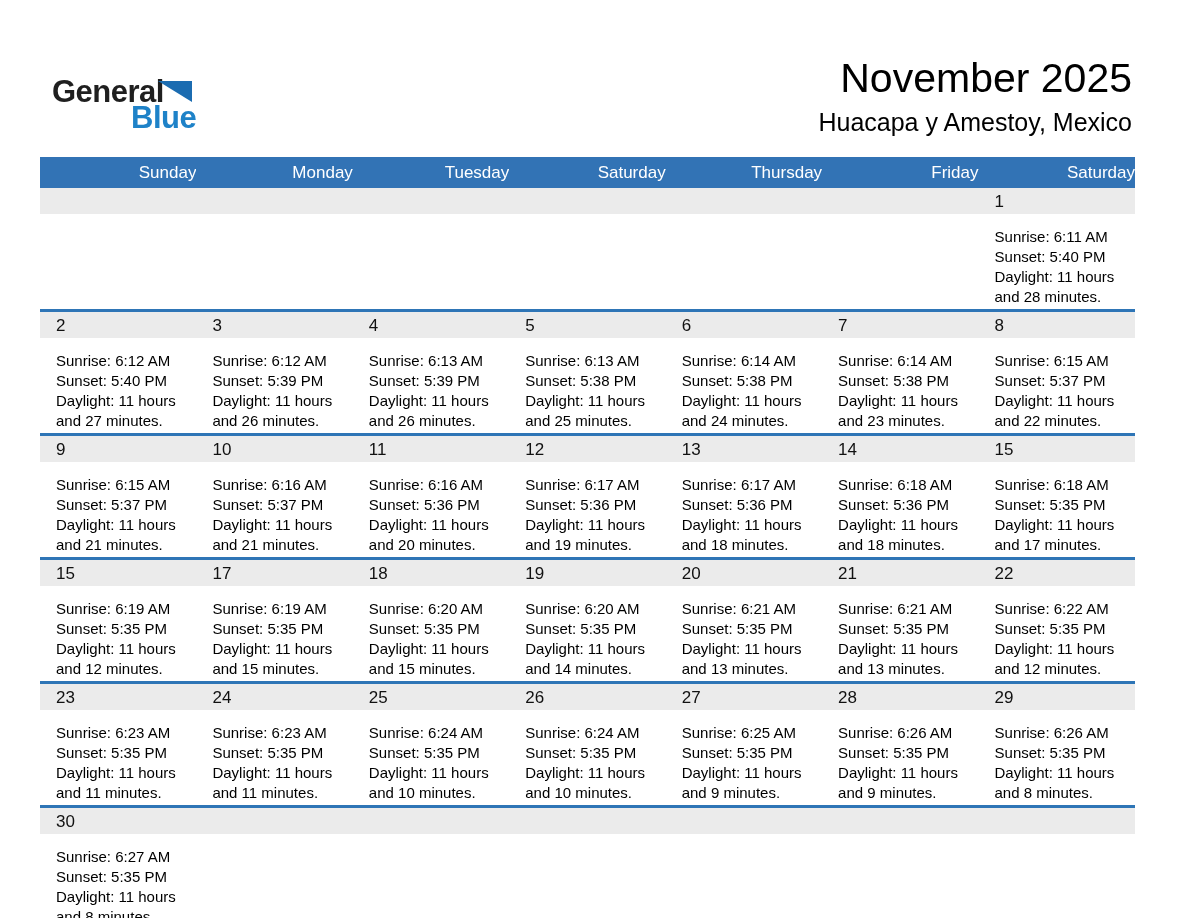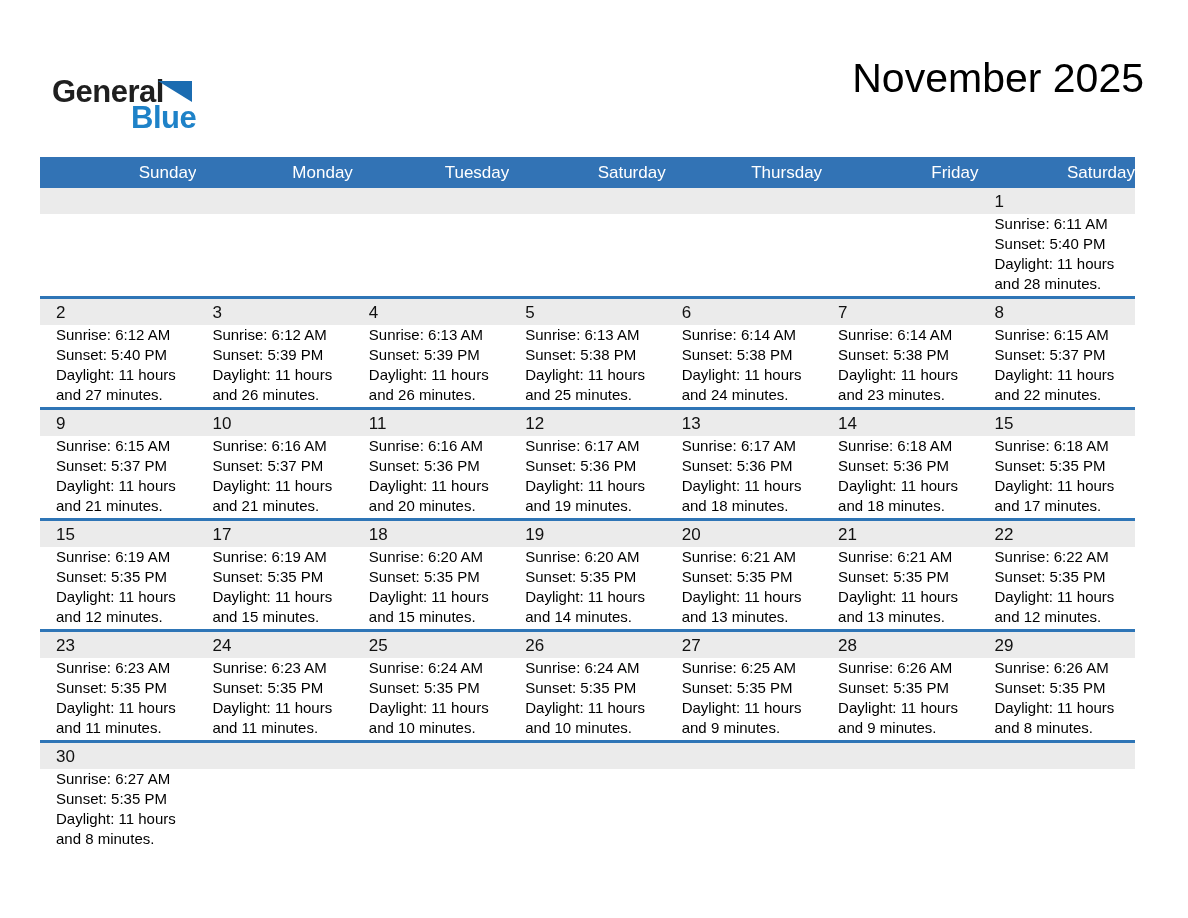--- a/index.html
+++ b/index.html
@@ -23,21 +23,21 @@
     position: absolute; left: 106px; top: 7px;
     width: 34px; height: 21px;
     background: #1b6cb1;
     clip-path: polygon(0 0, 100% 0, 100% 100%);
   }
   .logo-blue {
     position: absolute; left: 79px; top: 26px;
     font-size: 31px; font-weight: 600; letter-spacing: -0.5px; color: #1e82c8;
   }
 
-  .titles { position: absolute; right: 44px; top: 55px; text-align: right; }
+  .titles { position: absolute; right: 56px; top: 55px; text-align: right; }
   .month-title { font-size: 41px; font-weight: 400; color: #000; line-height: 1.15; }
   .location   { font-size: 25px; font-weight: 400; color: #000; margin-top: 6px; }
 
   
   .calendar { margin-left: 40px; width: 1095px; }
 
   .weekday-row {
     display: flex; background: #3273b5; height: 31px;
   }
   .weekday-cell {
@@ -52,37 +52,38 @@
 
   .day-cell { flex: 1 1 0; min-width: 0; background: #ffffff; }
   .day-num {
     height: 26px; line-height: 27px;
     background: #ebebeb;
     padding-left: 16px;
     font-size: 17px; color: #111111;
   }
   .day-info {
     min-height: 82px;
-    padding: 0 6px 2px 16px;
+    padding: 13px 6px 2px 16px;
     font-size: 15px; line-height: 20px; color: #000000;
   }
 </style>
 </head>
 <body>
 
 <div class="page">
 
   <div class="top">
     <div class="logo">
       <span class="logo-general">General</span>
       <span class="logo-triangle"></span>
       <span class="logo-blue">Blue</span>
     </div>
     <div class="titles">
       <div class="month-title">November 2025</div>
+      <div class="location">Huacapa y Amestoy, Mexico</div>
     </div>
   </div>
 
   <div class="calendar">
     <div class="weekday-row" id="weekday-row">
         <div class="weekday-cell">Sunday</div>
         <div class="weekday-cell">Monday</div>
         <div class="weekday-cell">Tuesday</div>
         <div class="weekday-cell">Saturday</div>
         <div class="weekday-cell">Thursday</div>

